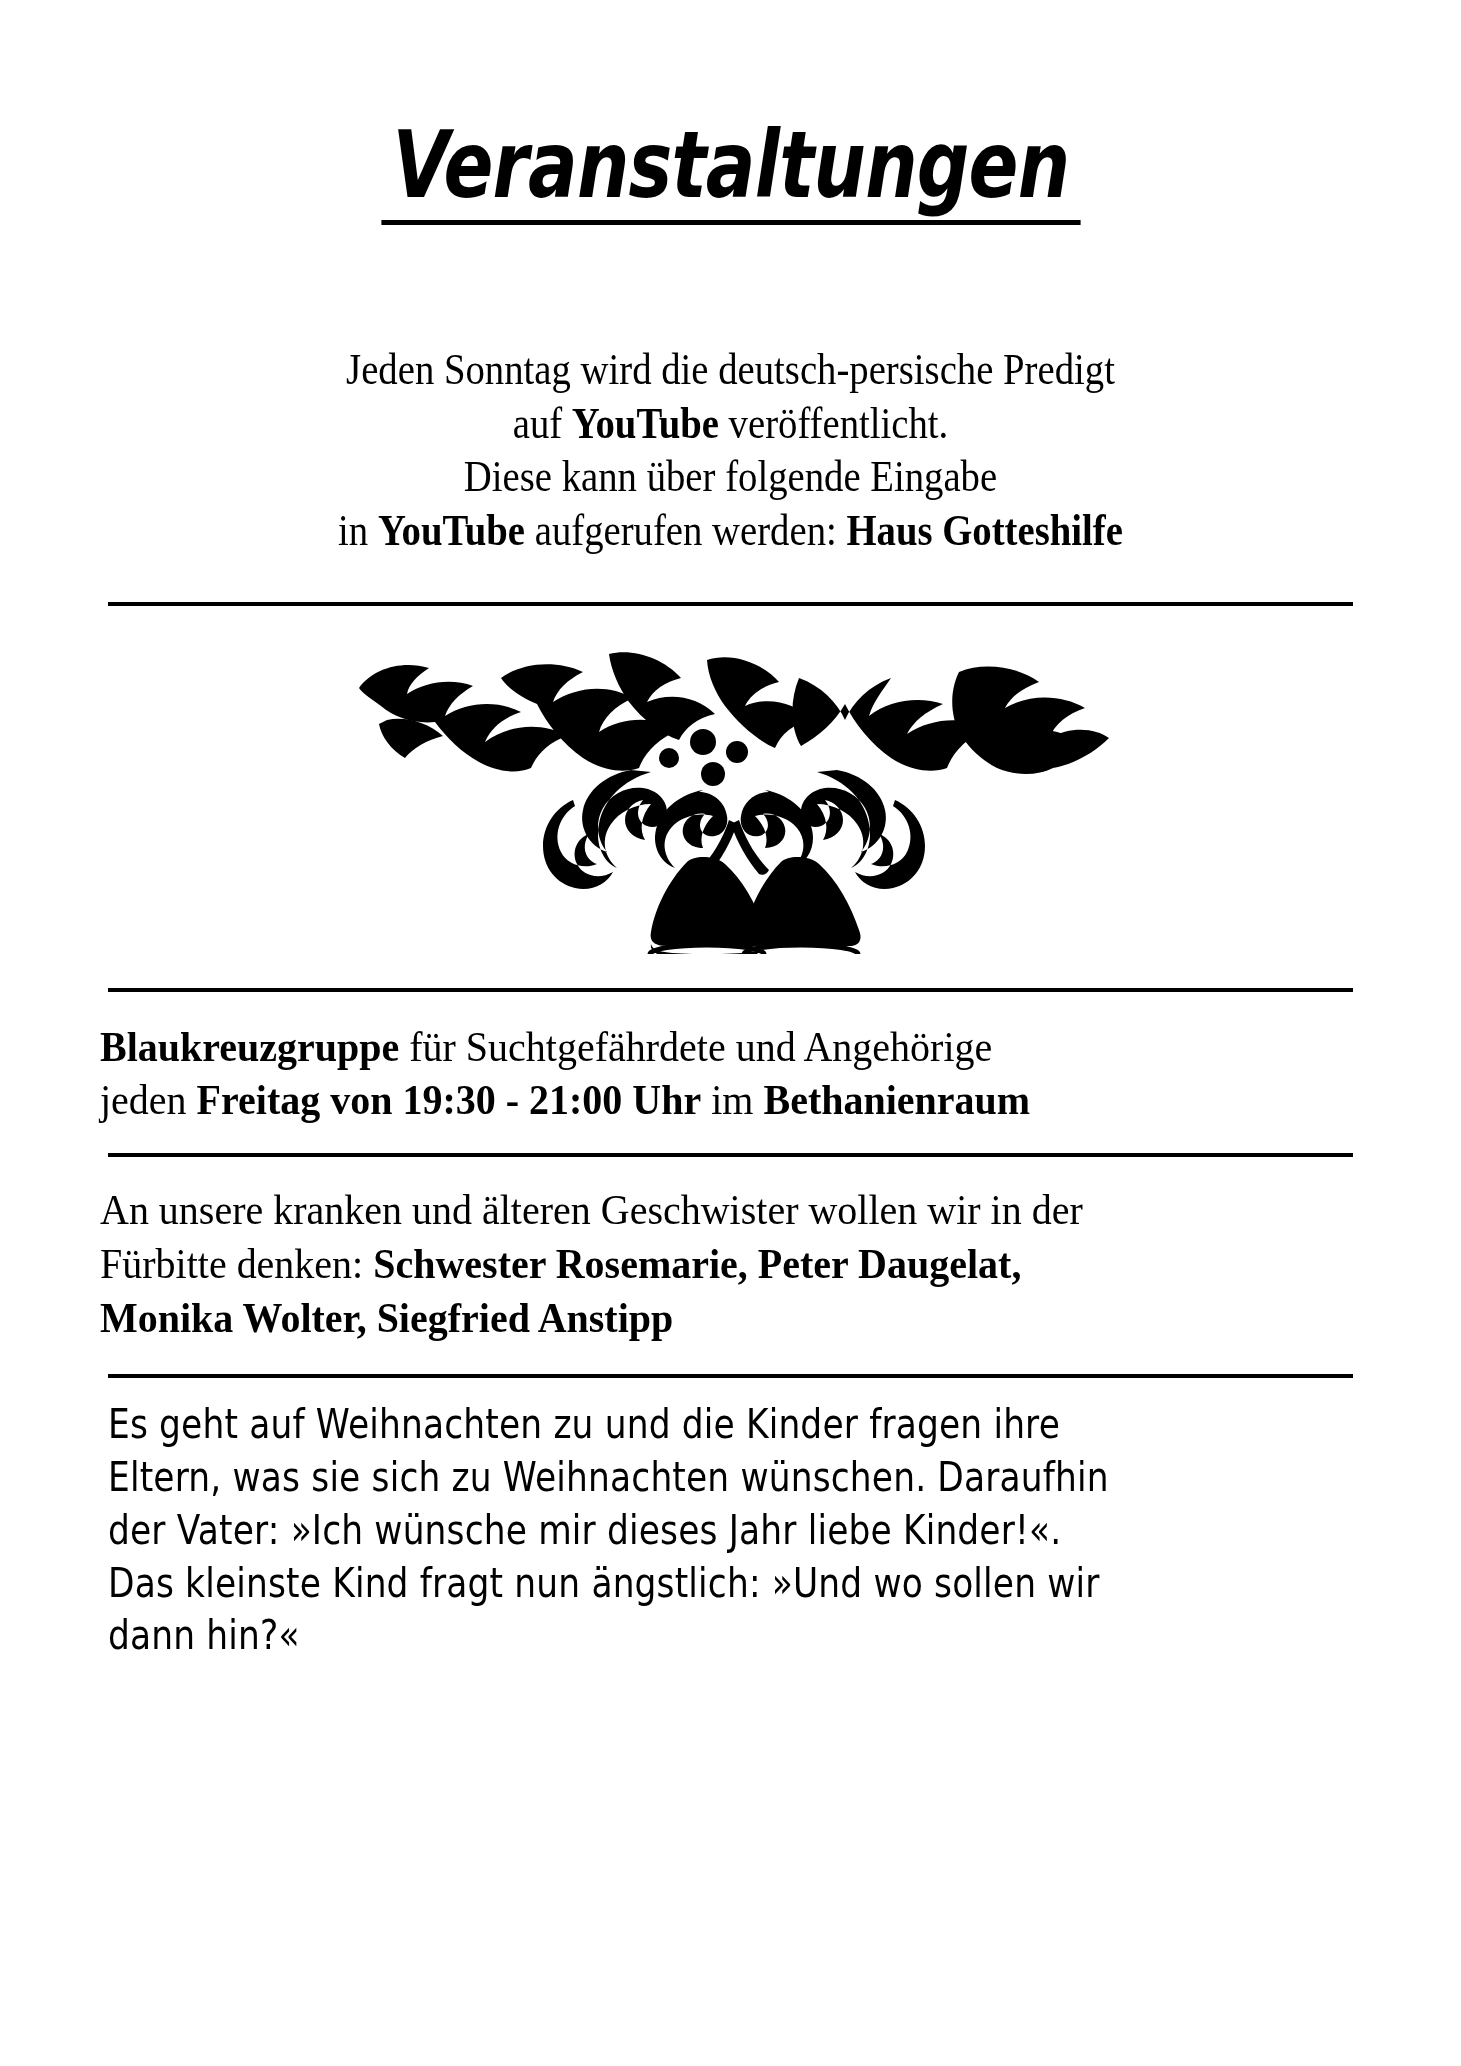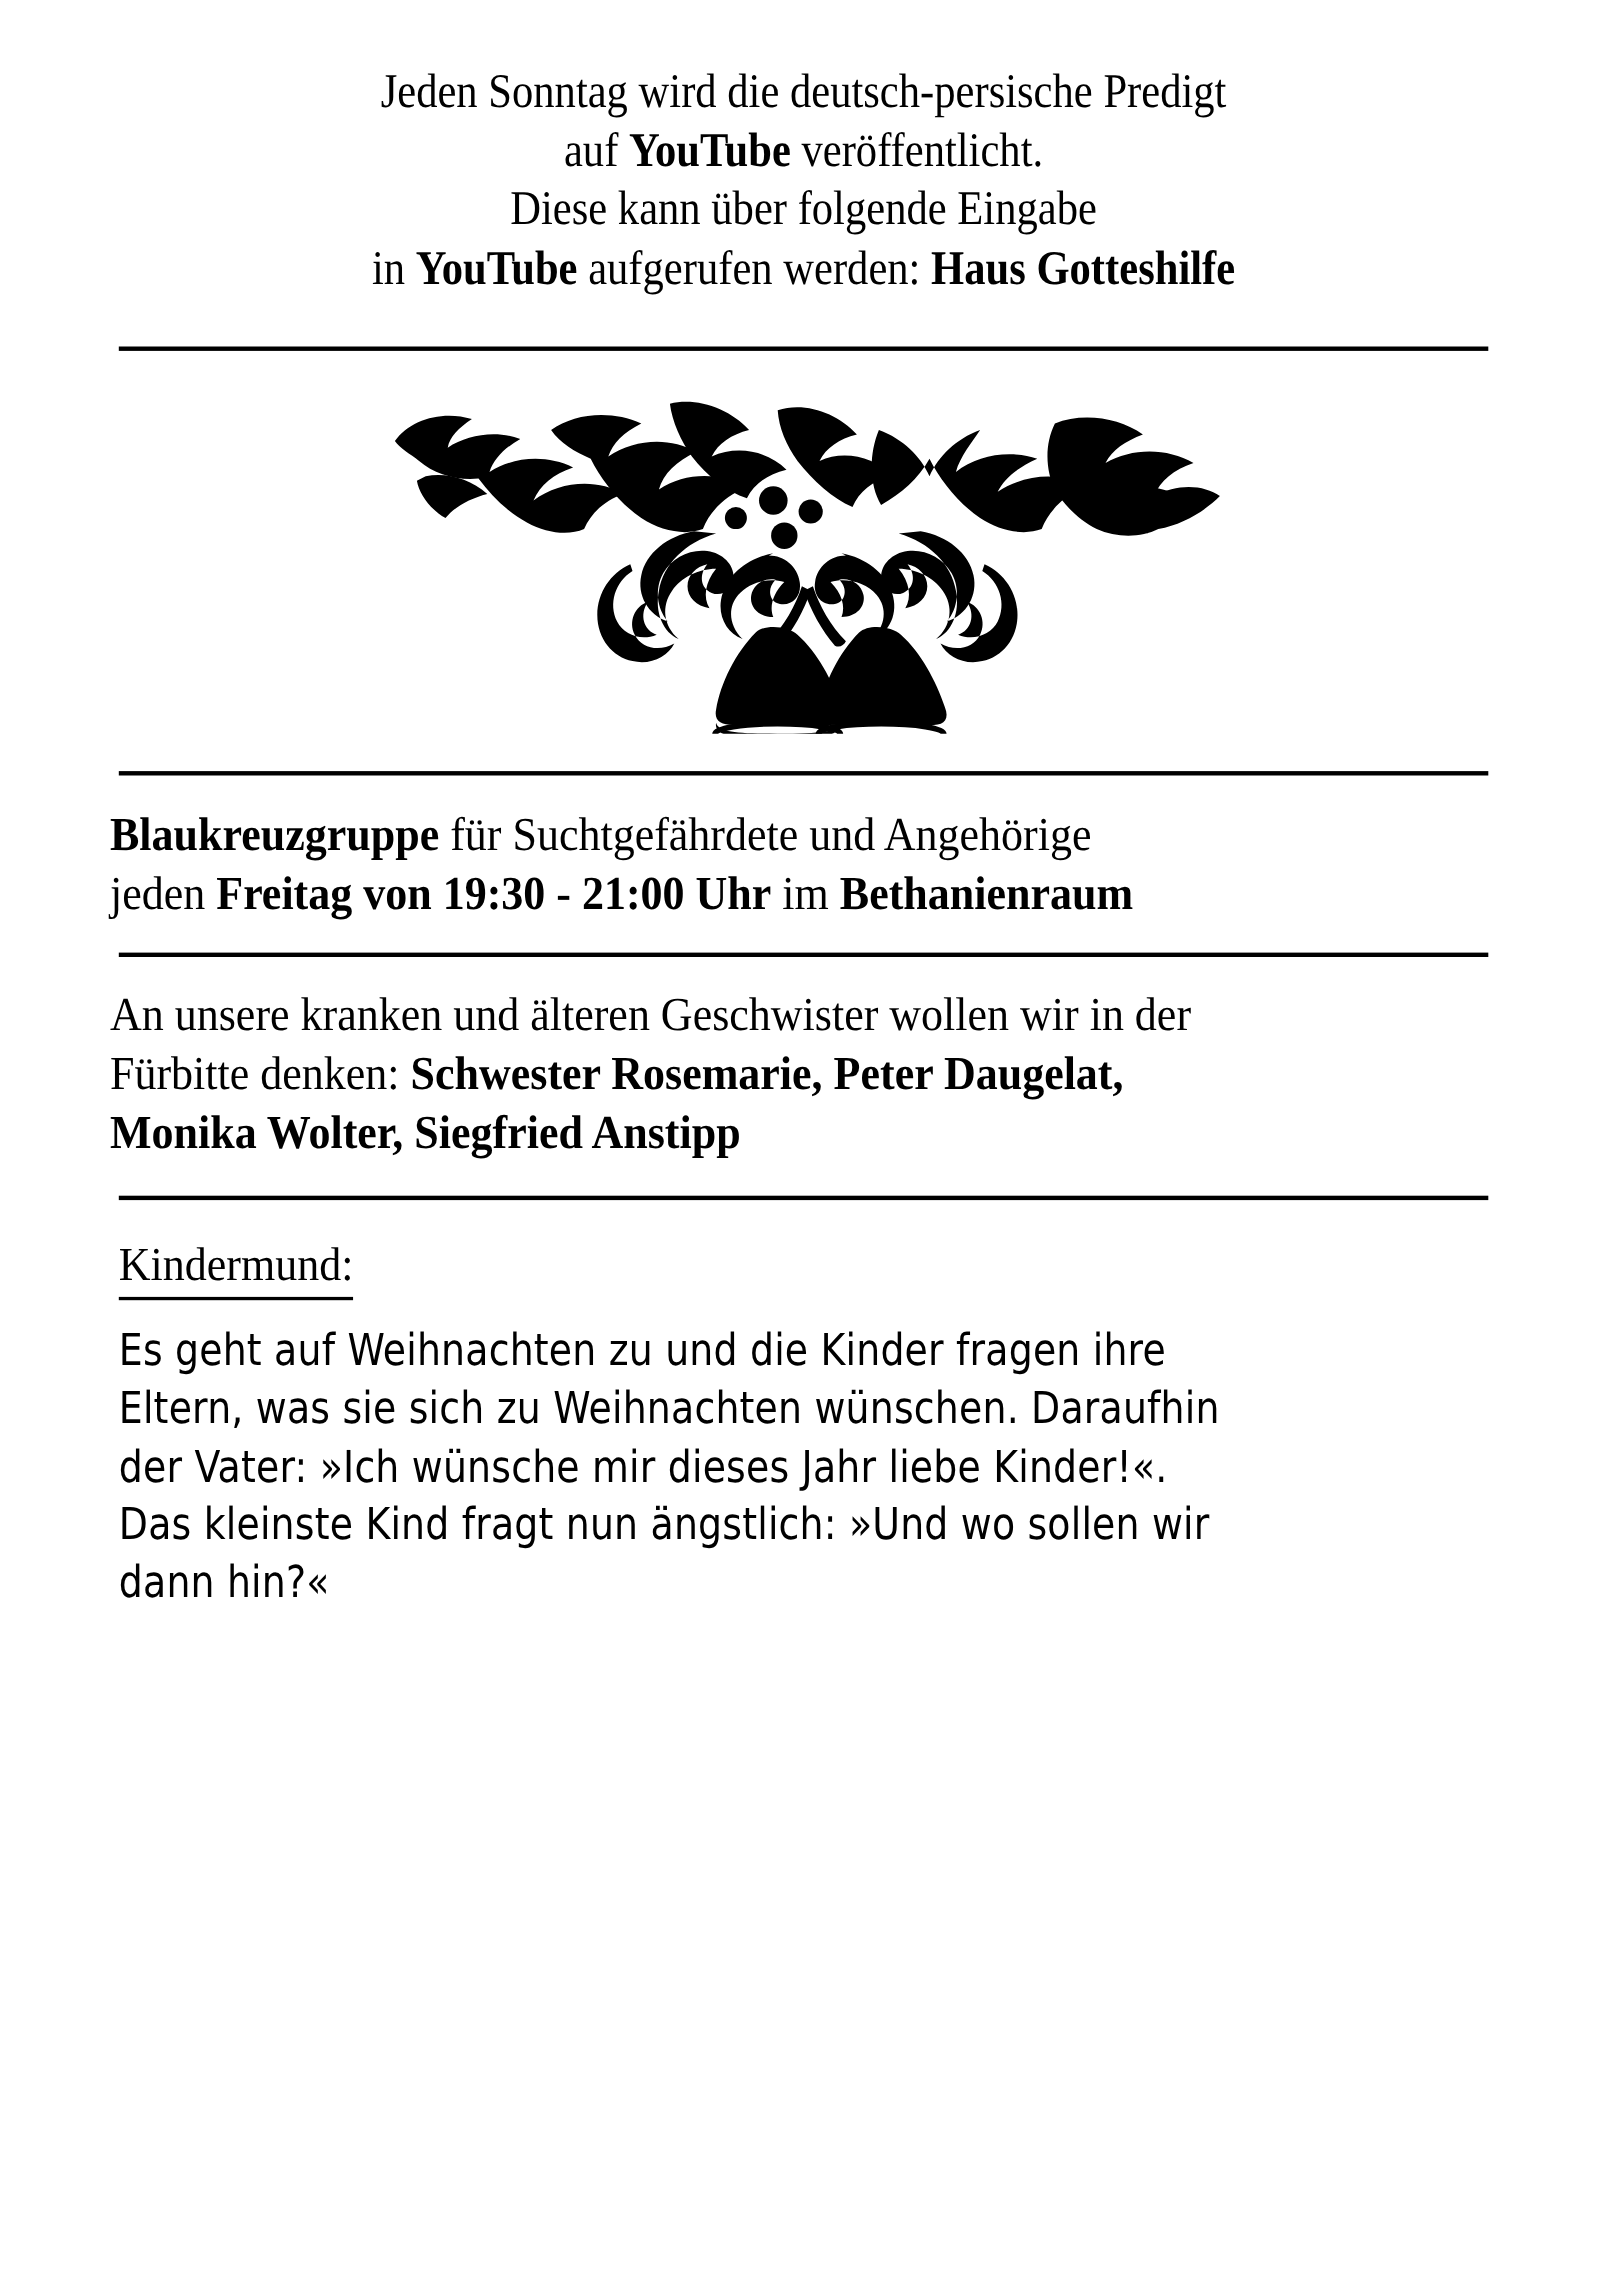--- a/index.html
+++ b/index.html
@@ -129,20 +129,23 @@
     transform-origin: left top;
     width: 1448px;
   }
   .joke .ln { display: block; white-space: nowrap; }
 </style>
 </head>
 <body>
 
 <div class="page">
 
+  <div class="title-wrap">
+    <h1 class="title">Veranstaltungen</h1>
+  </div>
 
   <div class="intro">
     <span class="ln">Jeden Sonntag wird die deutsch-persische Predigt</span>
     <span class="ln"><span>auf </span><b>YouTube</b><span> veröffentlicht.</span></span>
     <span class="ln">Diese kann über folgende Eingabe</span>
     <span class="ln"><span>in </span><b>YouTube</b><span> aufgerufen werden: </span><b>Haus Gotteshilfe</b></span>
   </div>
 
   <div class="rule r1"></div>
 
@@ -207,23 +210,20 @@
 
   <div class="block fuerbitte">
     <span class="ln">An unsere kranken und älteren Geschwister wollen wir in der</span>
     <span class="ln"><span>Fürbitte denken: </span><b>Schwester Rosemarie, Peter Daugelat,</b></span>
     <span class="ln"><b>Monika Wolter, Siegfried Anstipp</b></span>
   </div>
 
   <div class="rule r4"></div>
 
   <div class="kinder-wrap">
-    <div>
-      <span class="kinder-head">Kindermund:</span>
-    </div>
     <div class="joke">
       <span class="ln">Es geht auf Weihnachten zu und die Kinder fragen ihre</span>
       <span class="ln">Eltern, was sie sich zu Weihnachten wünschen. Daraufhin</span>
       <span class="ln">der Vater: »Ich wünsche mir dieses Jahr liebe Kinder!«.</span>
       <span class="ln">Das kleinste Kind fragt nun ängstlich: »Und wo sollen wir</span>
       <span class="ln">dann hin?«</span>
     </div>
   </div>
 
 </div>

